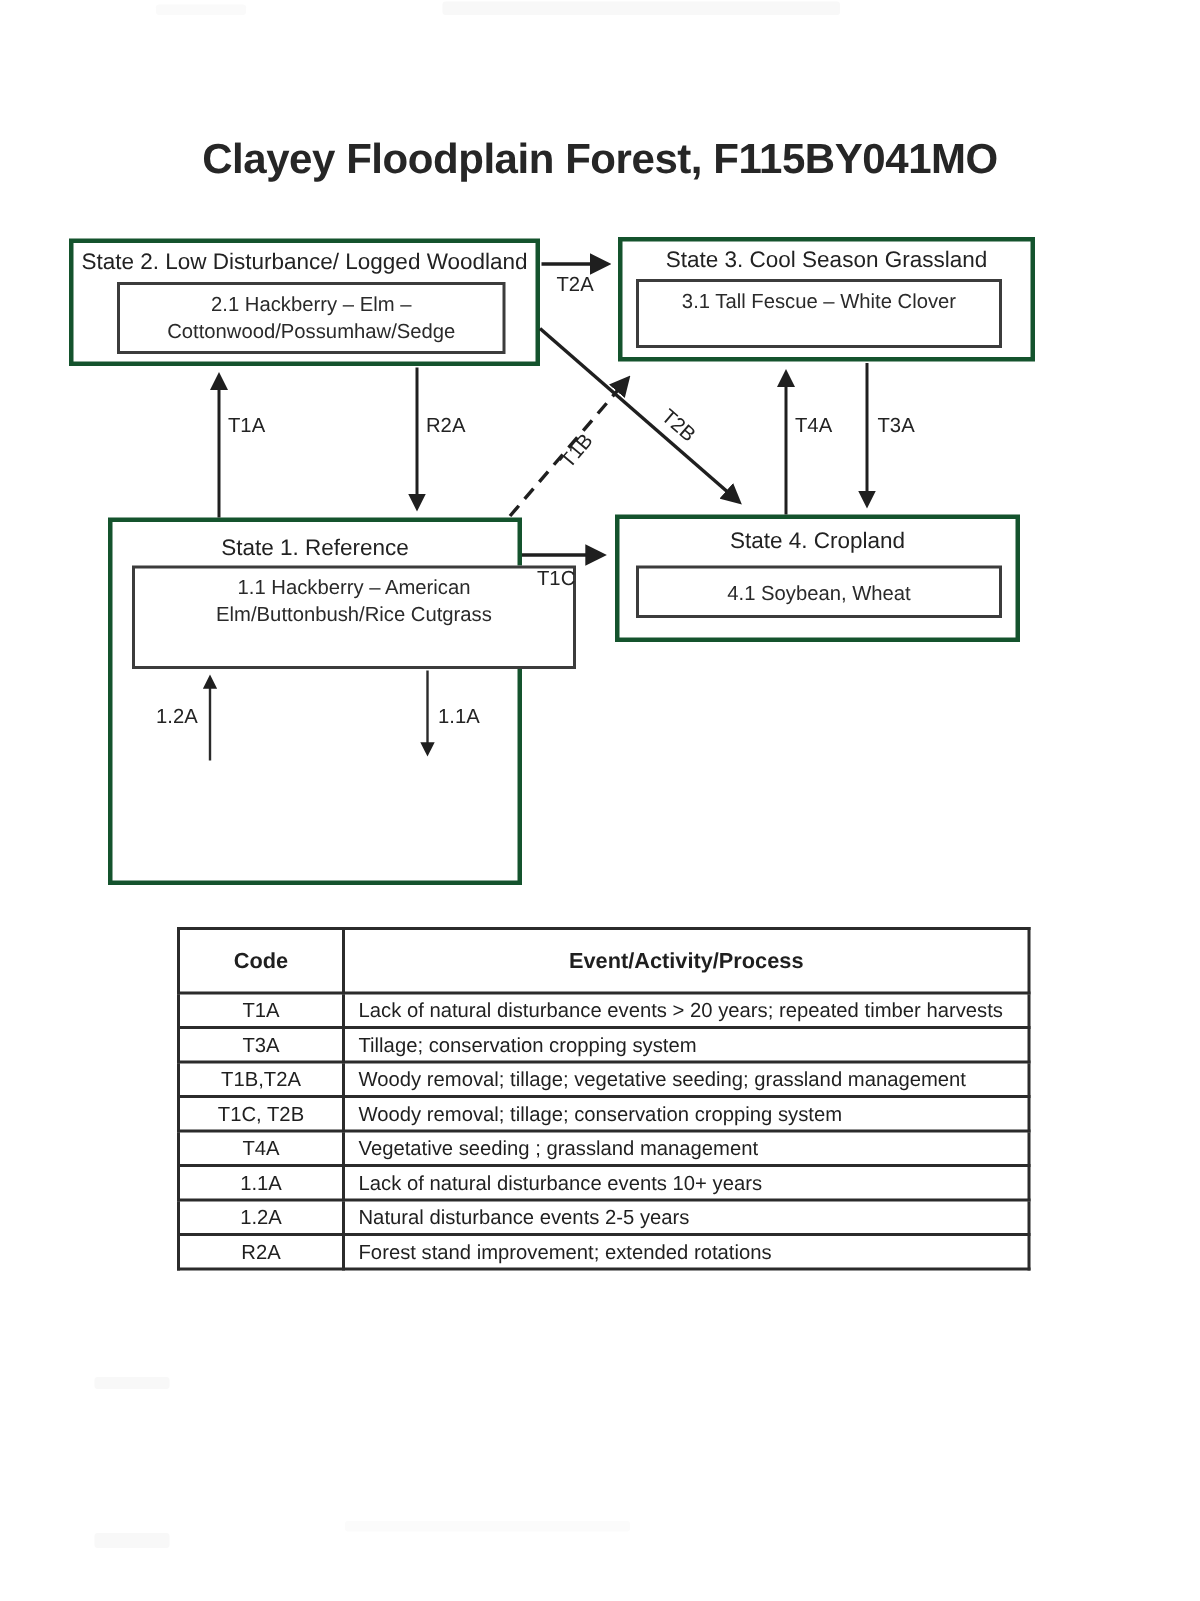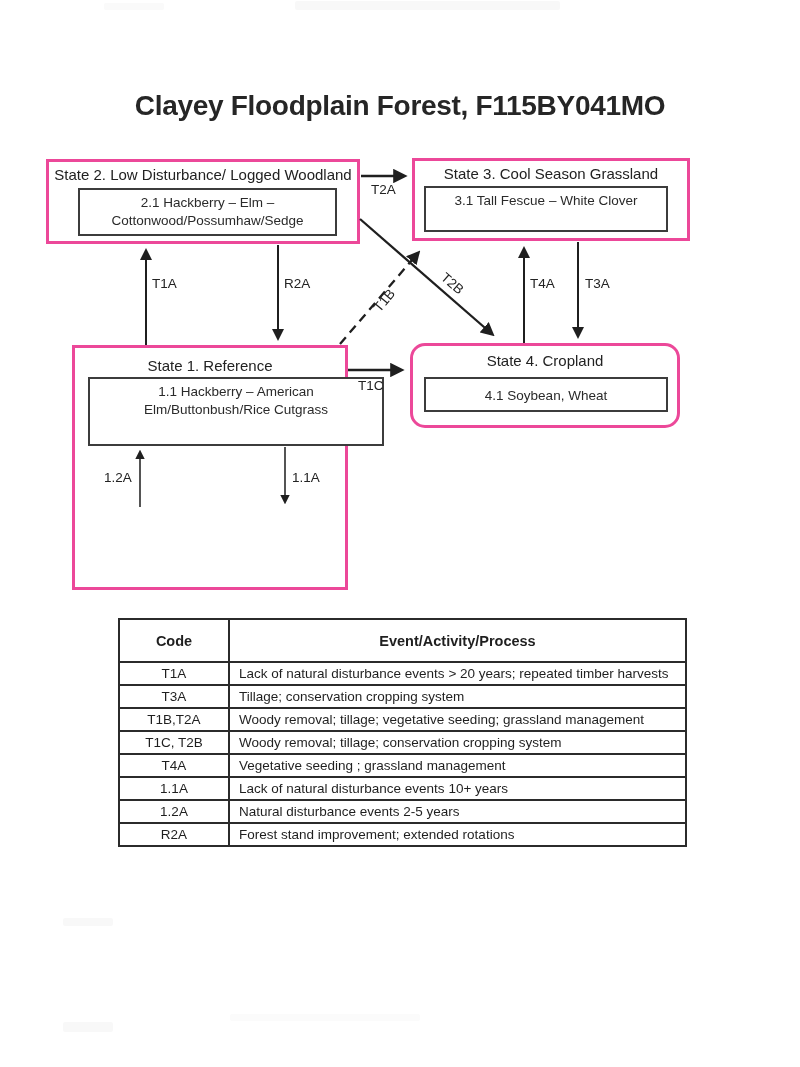--- a/index.html
+++ b/index.html
@@ -1,20 +1,20 @@
 <!DOCTYPE html>
 <html><head>
 <meta charset="utf-8">
 <style>
   html,body { margin:0; padding:0; background:#ffffff; }
   .page { position:relative; width:800px; height:1067px; background:#ffffff;
           font-family:"Liberation Sans", sans-serif; color:#222; overflow:hidden; }
   .title { position:absolute; left:0; top:90px; width:800px; text-align:center;
            font-size:28px; font-weight:700; letter-spacing:-0.3px; color:#262626; }
-  .state { position:absolute; border:3px solid #ec4899; background:#fff; box-sizing:border-box; }
+  .state { position:absolute; border:3px solid #14532d; background:#fff; box-sizing:border-box; }
   .stitle { text-align:center; font-size:15px; color:#222; margin-top:4px; }
   .comm { position:absolute; border:2px solid #3c3c3c; background:#fff; box-sizing:border-box;
           font-size:13.5px; line-height:1.35; text-align:center; color:#2a2a2a; padding:4px 4px 0 4px; }
   .albl { position:absolute; font-size:13.5px; color:#232323; white-space:nowrap; }
   .rot-t1b { transform:rotate(-50deg); transform-origin:center; }
   .rot-t2b { transform:rotate(41deg);  transform-origin:center; }
   svg.arrows { position:absolute; left:0; top:0; pointer-events:none; }
   table.codes { position:absolute; left:118px; top:618px; width:567px; border-collapse:collapse;
                 table-layout:fixed; font-size:13.5px; color:#1f1f1f; background:#fff; }
   .codes th, .codes td { border:2px solid #2b2b2b; overflow:hidden; }
@@ -52,21 +52,21 @@
     </div>
   </div>
 
   <div class="state" style="left:72px; top:345px; width:276px; height:245px;">
     <div class="stitle" style="margin-top:9px;">State 1. Reference</div>
     <div class="comm" style="left:13px; top:29px; width:296px; height:69px;">
       <span>1.1 Hackberry – American Elm/Buttonbush/Rice Cutgrass</span>
     </div>
   </div>
 
-  <div class="state" style="left:410px; top:343px; width:270px; height:85px;border-radius:15px;">
+  <div class="state" style="left:410px; top:343px; width:270px; height:85px;">
     <div class="stitle" style="margin-top:6px;">State 4. Cropland</div>
     <div class="comm" style="left:11px; top:31px; width:244px; height:35px; padding-top:8px;">
       <span>4.1 Soybean, Wheat</span>
     </div>
   </div>
 
   <svg class="arrows" width="800" height="1067" viewBox="0 0 800 1067">
     <defs>
       <marker id="ah" viewBox="0 0 10 10" refX="7.5" refY="5" markerWidth="6" markerHeight="6" orient="auto">
         <path d="M0,0 L10,5 L0,10 z" fill="#1f1f1f"></path>

